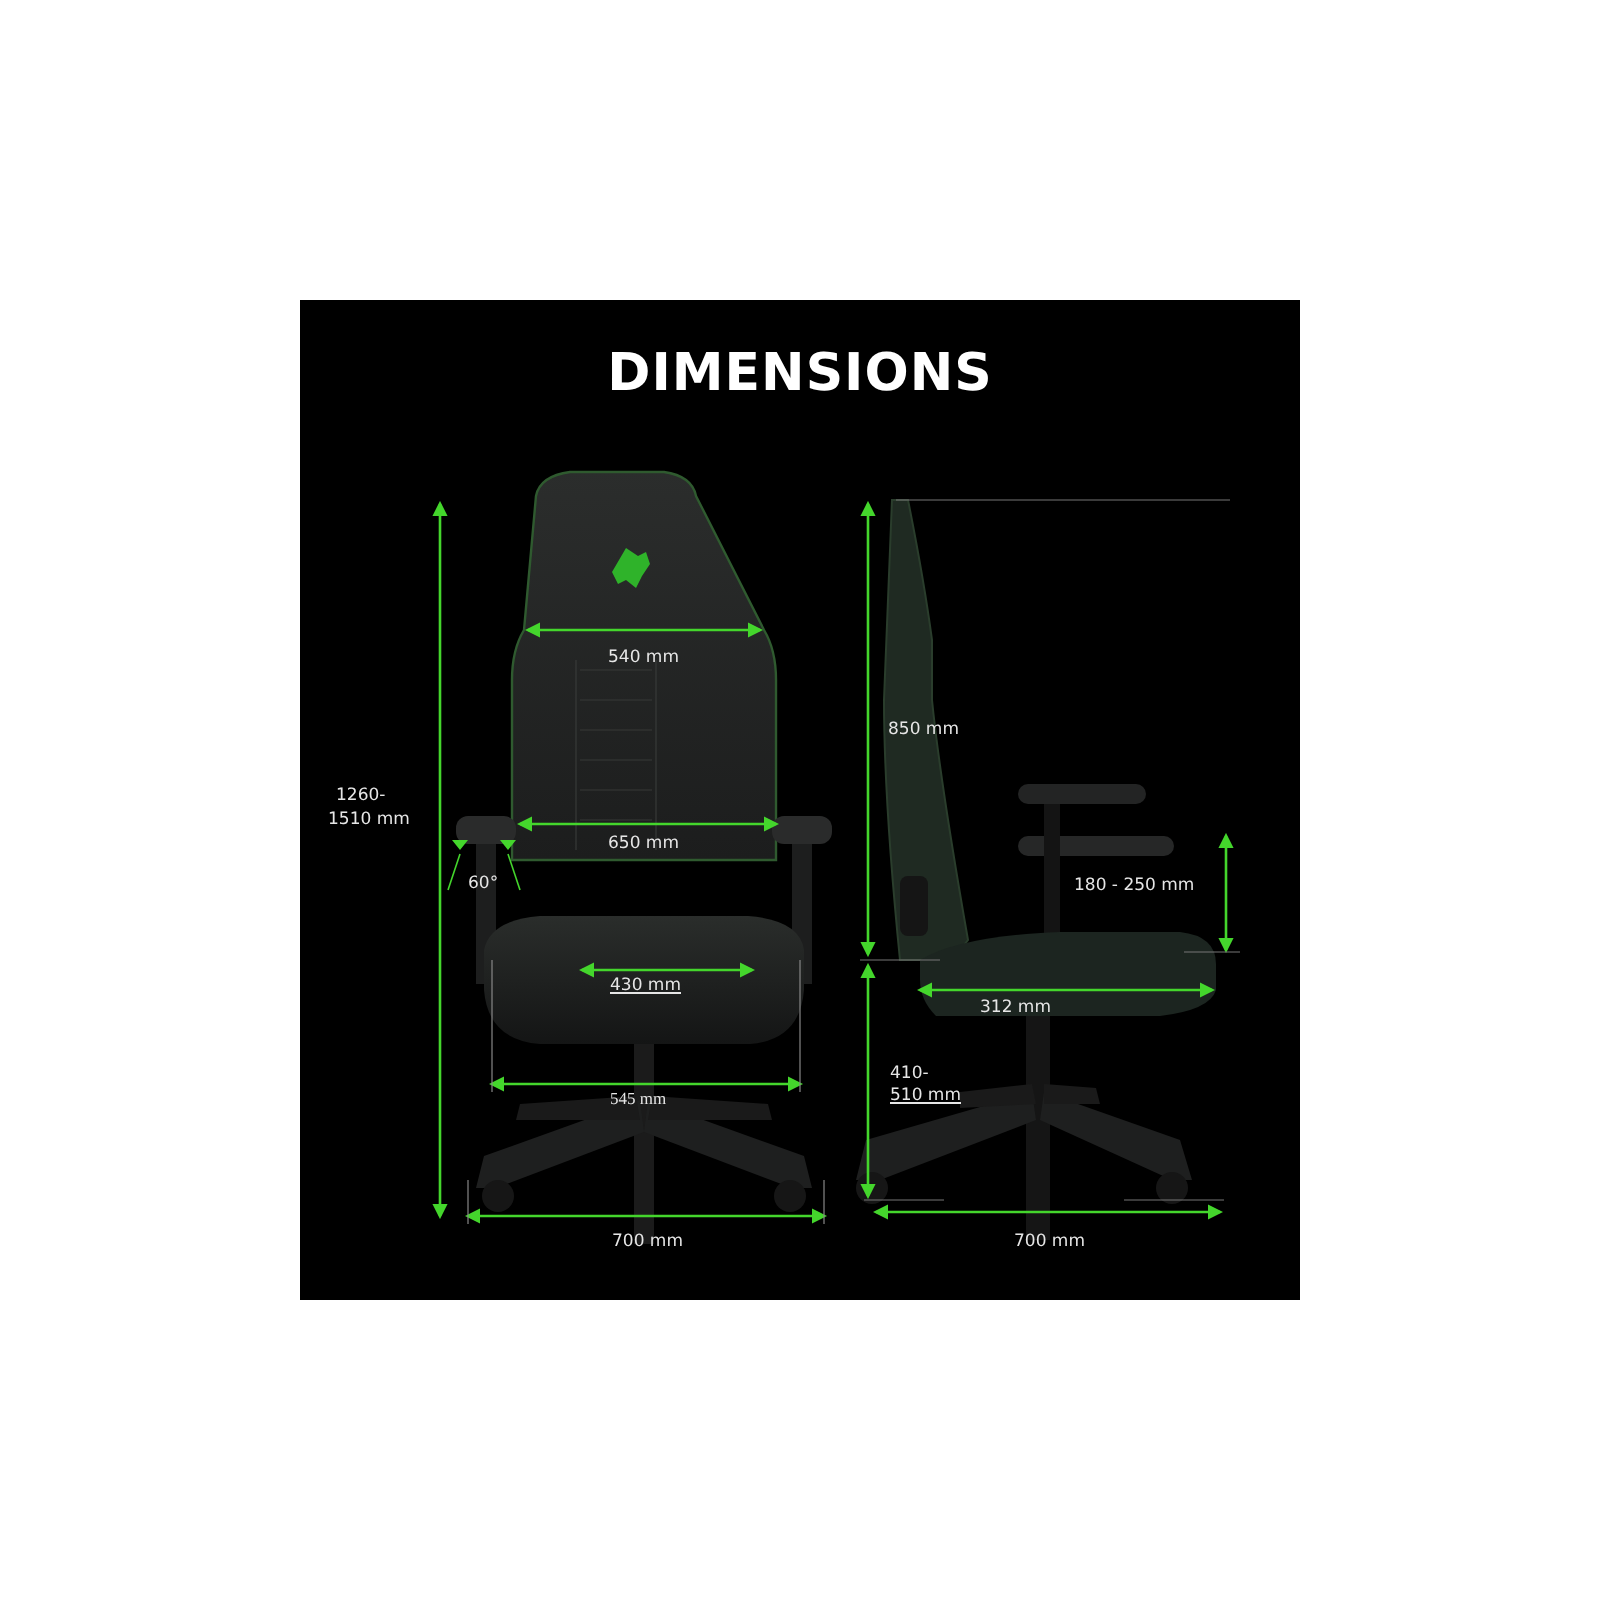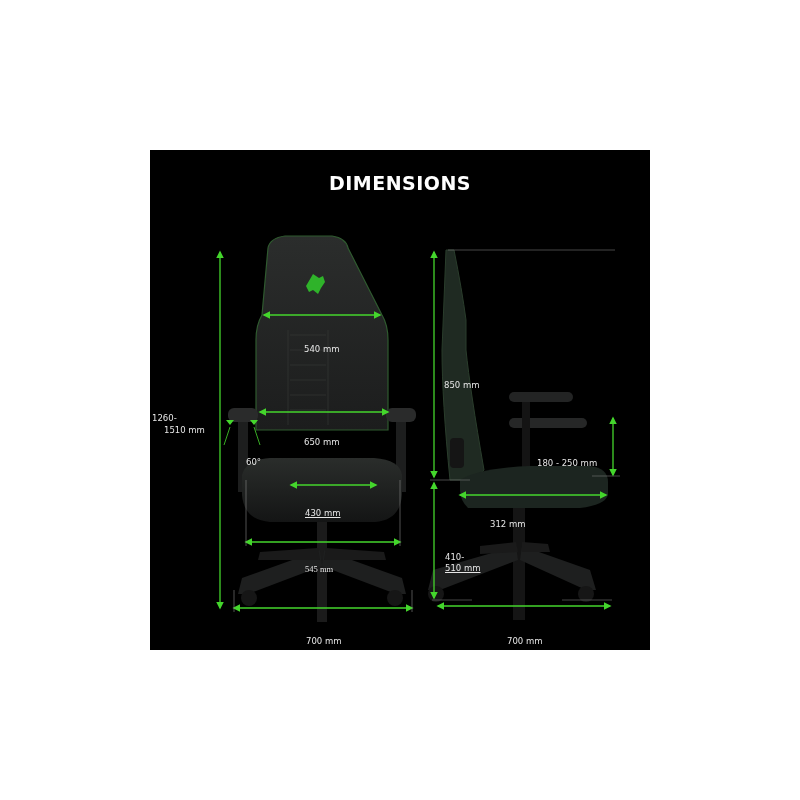--- a/index.html
+++ b/index.html
@@ -1,19 +1,19 @@
 <!DOCTYPE html>
 <html><head>
   <meta charset="utf-8">
   <style>
     html, body { margin: 0; padding: 0; background: #ffffff; }
     body { width: 800px; height: 800px; position: relative; overflow: hidden; font-family: "DejaVu Sans", sans-serif; }
     #panel { position: absolute; left: 150px; top: 150px; width: 500px; height: 500px; background: #000000; overflow: hidden; }
-    #title { position: absolute; left: 0; top: 22px; width: 500px; text-align: center; color: #ffffff; font-family: "DejaVu Sans", sans-serif; font-weight: bold; font-size: 19px; letter-spacing: 0.5px; }
-    .lbl { position: absolute; color: #e6e6e6; font-family: "DejaVu Sans", sans-serif; font-size: 8.5px; white-space: nowrap; line-height: 11px; margin-top: 20px; }
+    #title { position: absolute; left: 0; top: 22px; width: 500px; text-align: center; color: #ffffff; font-family: "DejaVu Sans", sans-serif; font-weight: bold; font-size: 26px; letter-spacing: 0.5px; }
+    .lbl { position: absolute; color: #e6e6e6; font-family: "DejaVu Sans", sans-serif; font-size: 8.5px; white-space: nowrap; line-height: 11px; }
     svg { position: absolute; left: 0; top: 0; }
   </style>
 </head>
 <body>
 
 <div id="panel">
   <div id="title">DIMENSIONS</div>
 
   <svg width="500" height="500" viewBox="0 0 500 500">
     <defs>
@@ -107,25 +107,25 @@
     </g>
     <g stroke="#777" stroke-width="0.6">
       <line x1="298" y1="100" x2="465" y2="100"></line>
       <line x1="280" y1="330" x2="320" y2="330"></line>
       <line x1="442" y1="326" x2="470" y2="326"></line>
       <line x1="282" y1="450" x2="322" y2="450"></line>
       <line x1="412" y1="450" x2="462" y2="450"></line>
     </g>
   </svg>
 
-  <div class="lbl" style="left:2px; top:243px;">1260-</div>
+  <div class="lbl" style="left:18px; top:243px;">1260-</div>
   <div class="lbl" style="left:14px; top:255px;">1510 mm</div>
   <div class="lbl" style="left:154px; top:174px;">540 mm</div>
   <div class="lbl" style="left:154px; top:267px;">650 mm</div>
-  <div class="lbl" style="left:96px; top:287px;">60°</div>
+  <div class="lbl" style="left:84px; top:287px;">60°</div>
   <div class="lbl" style="left:155px; top:338px;text-decoration:underline;">430 mm</div>
   <div class="lbl" style="left:155px; top:394px;font-family:Liberation Serif, serif;">545 mm</div>
   <div class="lbl" style="left:156px; top:466px;">700 mm</div>
 
   <div class="lbl" style="left:294px; top:210px;">850 mm</div>
   <div class="lbl" style="left:387px; top:288px;">180 - 250 mm</div>
   <div class="lbl" style="left:340px; top:349px;">312 mm</div>
   <div class="lbl" style="left:295px; top:382px;">410-</div>
   <div class="lbl" style="left:295px; top:393px;text-decoration:underline;">510 mm</div>
   <div class="lbl" style="left:357px; top:466px;">700 mm</div>

